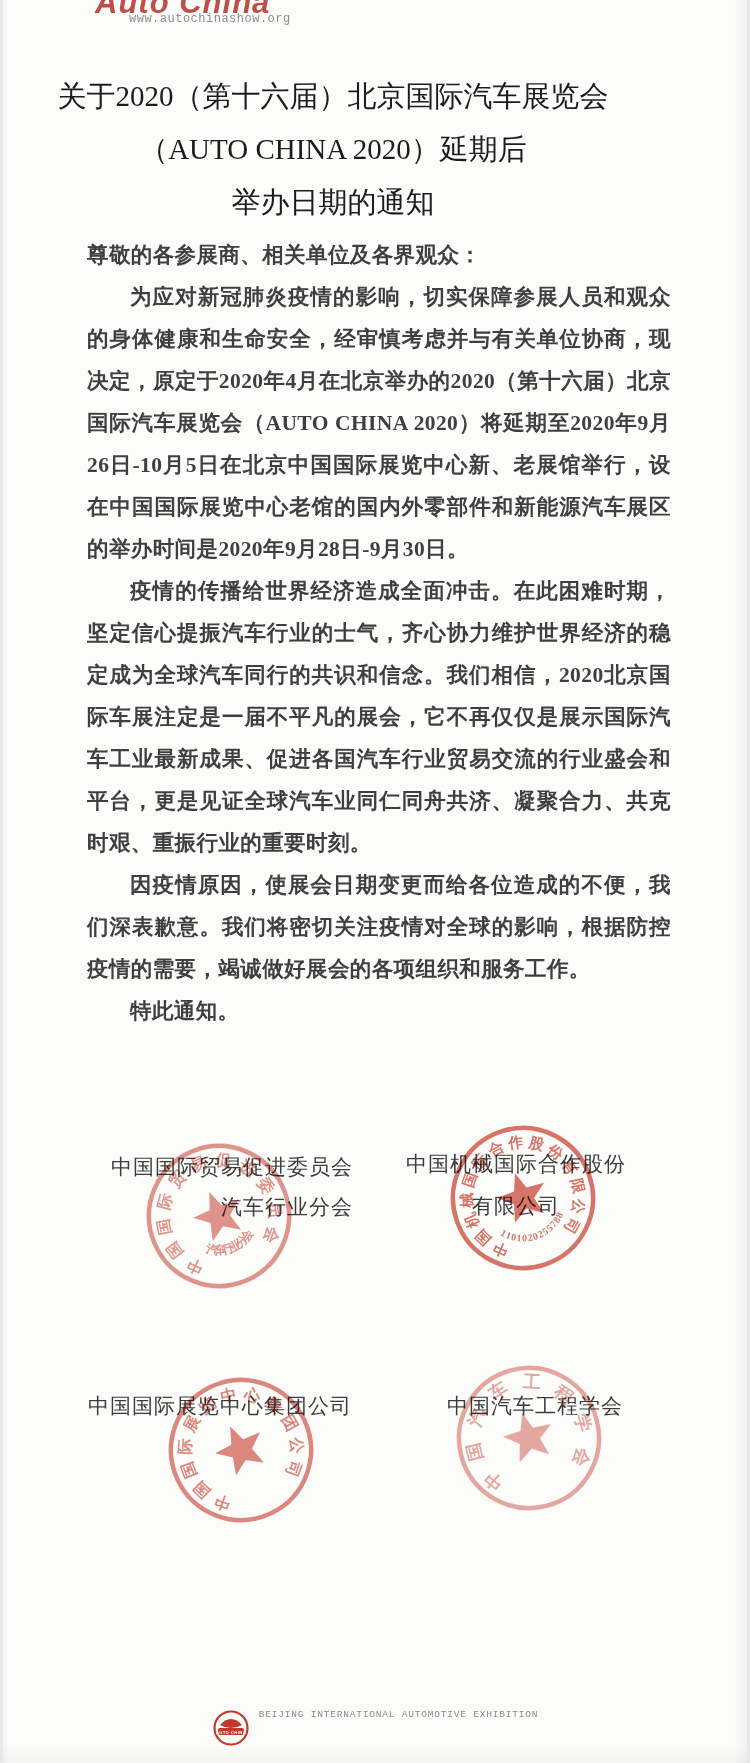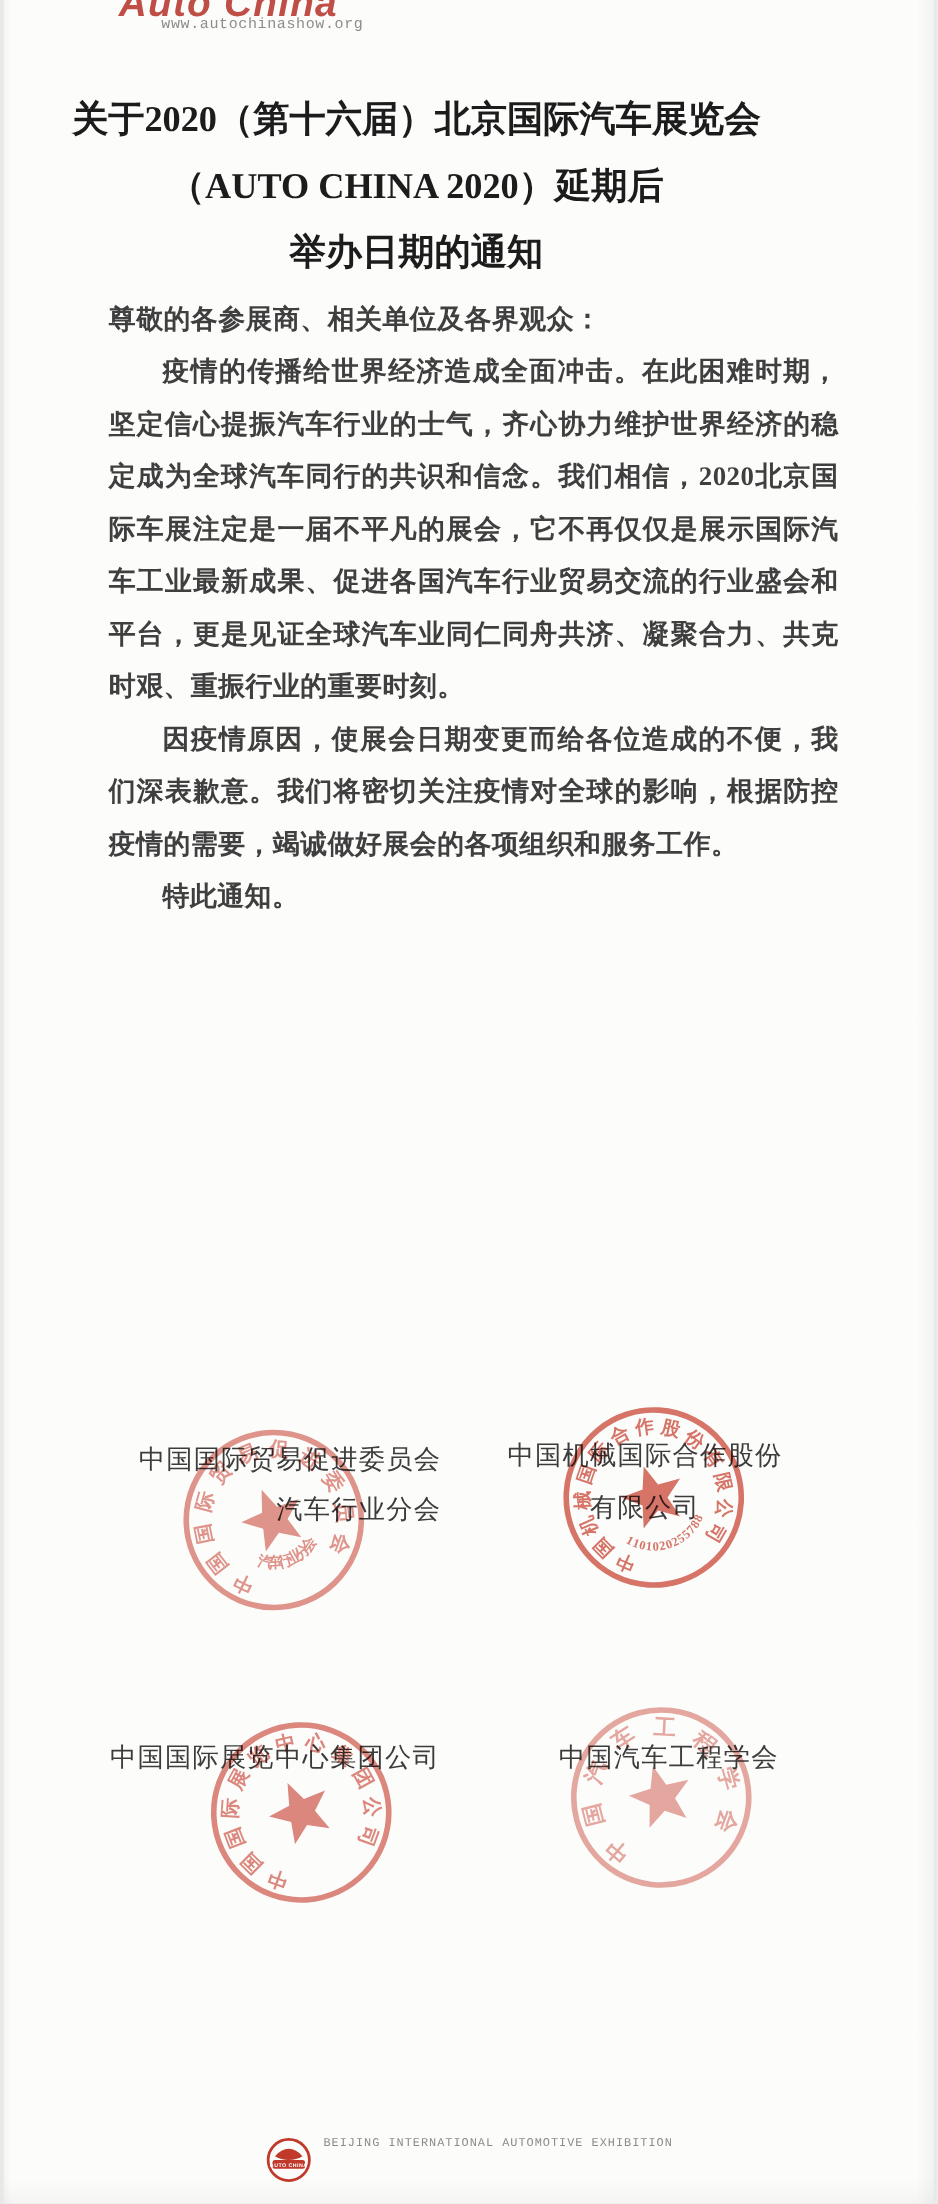--- a/index.html
+++ b/index.html
@@ -16,21 +16,21 @@
   }
   
   .brand{position:absolute;left:92px;top:-15px;
     font-family:"Liberation Sans","DejaVu Sans",sans-serif;
     font-style:italic;font-weight:bold;font-size:31px;letter-spacing:1px;color:#bf4e46;}
   .brand-url{position:absolute;left:126px;top:12px;
     font-family:Liberation Mono, monospace;
     font-size:12px;color:#8d8d8d;letter-spacing:0.5px;}
   
   .title{position:absolute;left:0;top:70px;width:660px;text-align:center;
-    font-weight:bold;color:#1c1c1c;font-size:29px;line-height:53px;}
+    font-weight:normal;color:#1c1c1c;font-size:29px;line-height:53px;}
   
   .bodytext{position:absolute;left:84px;top:234px;width:584px;
     font-size:21.5px;line-height:42px;text-align:justify;letter-spacing:0.4px;color:#3f3f3f;}
   .bodytext p{margin:0;text-indent:2em;font-weight:bold;}
   .bodytext p.salutation{text-indent:0;}
   
   .sig{position:absolute;text-align:center;font-size:21px;color:#3c3c3c;line-height:40px;letter-spacing:1px;}
   .sig-a{left:84px;top:1147px;width:266px;text-align:right;}
   .sig-b{left:388px;top:1143px;width:250px;line-height:42px;}
   .sig-c{left:84px;top:1386px;width:266px;}
@@ -64,20 +64,21 @@
   <div class="brand-url">www.autochinashow.org</div>
 
   <div class="title">
     <div>关于2020（第十六届）北京国际汽车展览会</div>
     <div>（AUTO CHINA 2020）延期后</div>
     <div>举办日期的通知</div>
   </div>
 
   <div class="bodytext">
     <p class="salutation">尊敬的各参展商、相关单位及各界观众：</p>
+    <p>为应对新冠肺炎疫情的影响，切实保障参展人员和观众的身体健康和生命安全，经审慎考虑并与有关单位协商，现决定，原定于2020年4月在北京举办的2020（第十六届）北京国际汽车展览会（AUTO CHINA 2020）将延期至2020年9月26日-10月5日在北京中国国际展览中心新、老展馆举行，设在中国国际展览中心老馆的国内外零部件和新能源汽车展区的举办时间是2020年9月28日-9月30日。</p>
     <p>疫情的传播给世界经济造成全面冲击。在此困难时期，坚定信心提振汽车行业的士气，齐心协力维护世界经济的稳定成为全球汽车同行的共识和信念。我们相信，2020北京国际车展注定是一届不平凡的展会，它不再仅仅是展示国际汽车工业最新成果、促进各国汽车行业贸易交流的行业盛会和平台，更是见证全球汽车业同仁同舟共济、凝聚合力、共克时艰、重振行业的重要时刻。</p>
     <p>因疫情原因，使展会日期变更而给各位造成的不便，我们深表歉意。我们将密切关注疫情对全球的影响，根据防控疫情的需要，竭诚做好展会的各项组织和服务工作。</p>
     <p>特此通知。</p>
   </div>
 
   <div class="sig sig-a">
     <div>中国国际贸易促进委员会</div>
     <div>汽车行业分会</div>
   </div>
   <div class="sig sig-b">

